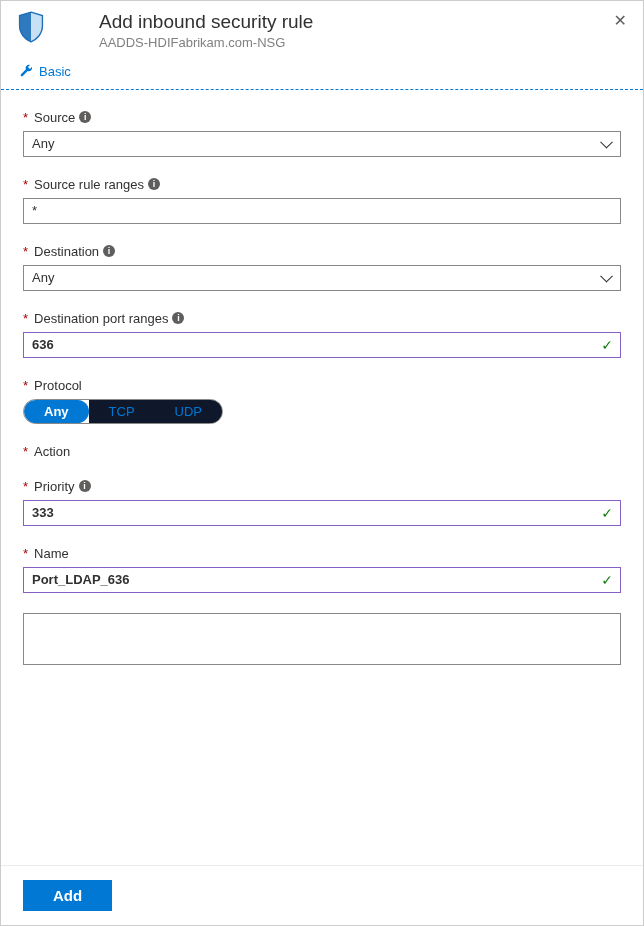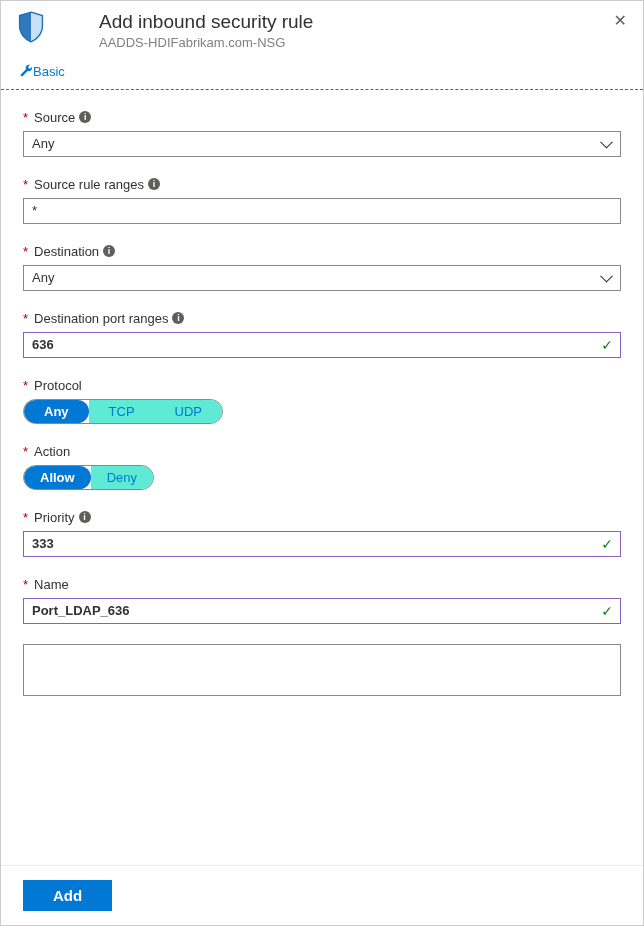--- a/index.html
+++ b/index.html
@@ -46,20 +46,21 @@
       font-size: 16px;
       color: #605e5c;
       cursor: pointer;
       line-height: 1;
       background:none;border:none;padding:2px;
     }
     .basic-row {
       display: flex;
       align-items: center;
       padding: 6px 18px 10px 18px;
+      gap: 6px;
     }
     .wrench-icon { width: 14px; height: 14px; }
     .basic-link {
       color: #0078d4;
       font-size: 13px;
       cursor: pointer;
     }
     .dashed-sep {
       border: none;
       border-top: 1px dashed #0078d4;
@@ -141,21 +142,21 @@
       display: inline-flex;
       border: 1px solid #8a8886;
       border-radius: 14px;
       overflow: hidden;
       background: #fff;
     }
     .pill {
       padding: 4px 20px;
       font-size: 13px;
       color: #0078d4;
-      background: #5eead4;
+      background: #0f172a;
       border: none;
       cursor: pointer;
       font-family: inherit;
     }
     .pill.selected {
       background: #0078d4;
       color: #fff;
       font-weight: 600;
       border-radius: 14px;
     }
@@ -261,24 +262,20 @@
       <button class="pill">TCP</button>
       <button class="pill">UDP</button>
     </div>
   </div>
 
   <div class="field">
     <div class="field-label">
       <span class="req">*</span>
         <span>Action</span>
     </div>
-    <div class="pill-group narrow">
-      <button class="pill selected">Allow</button>
-      <button class="pill">Deny</button>
-    </div>
   </div>
 
   <div class="field">
     <div class="field-label">
       <span class="req">*</span>
         <span>Priority</span>
       <span class="info-icon">i</span>
     </div>
     <div class="input-wrap">
       <input class="text-input valid-border" value="333" style="">

